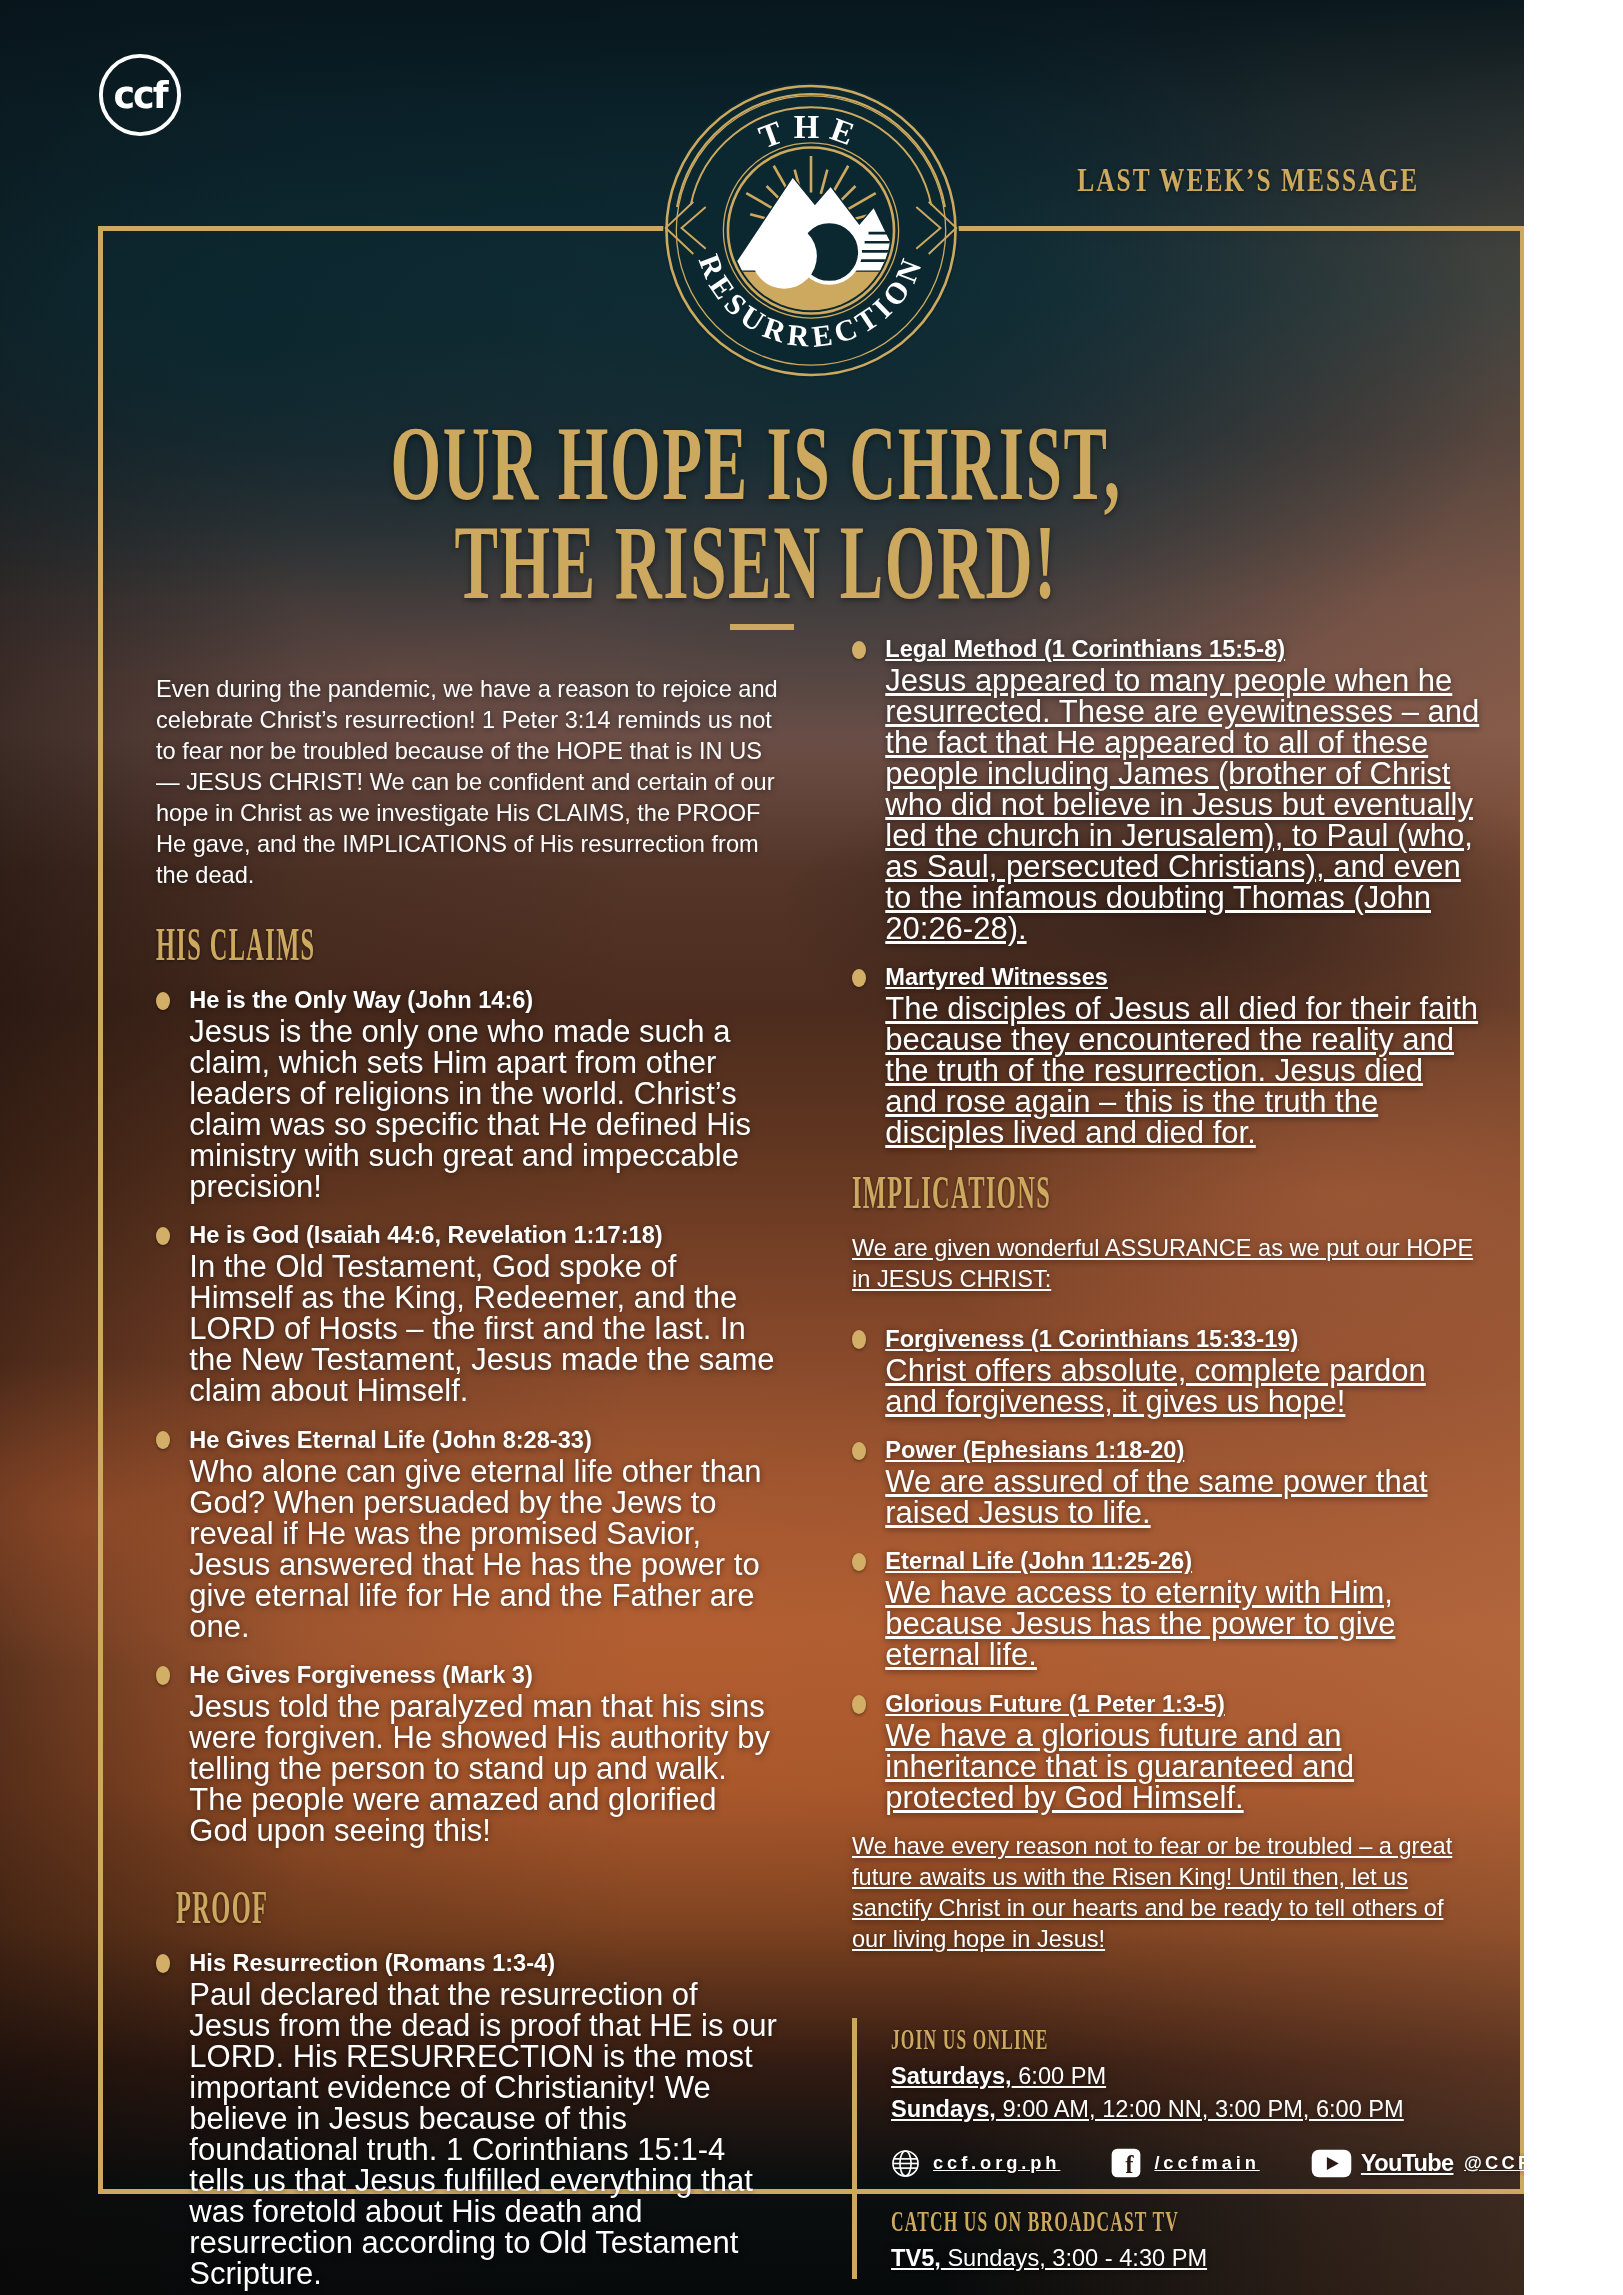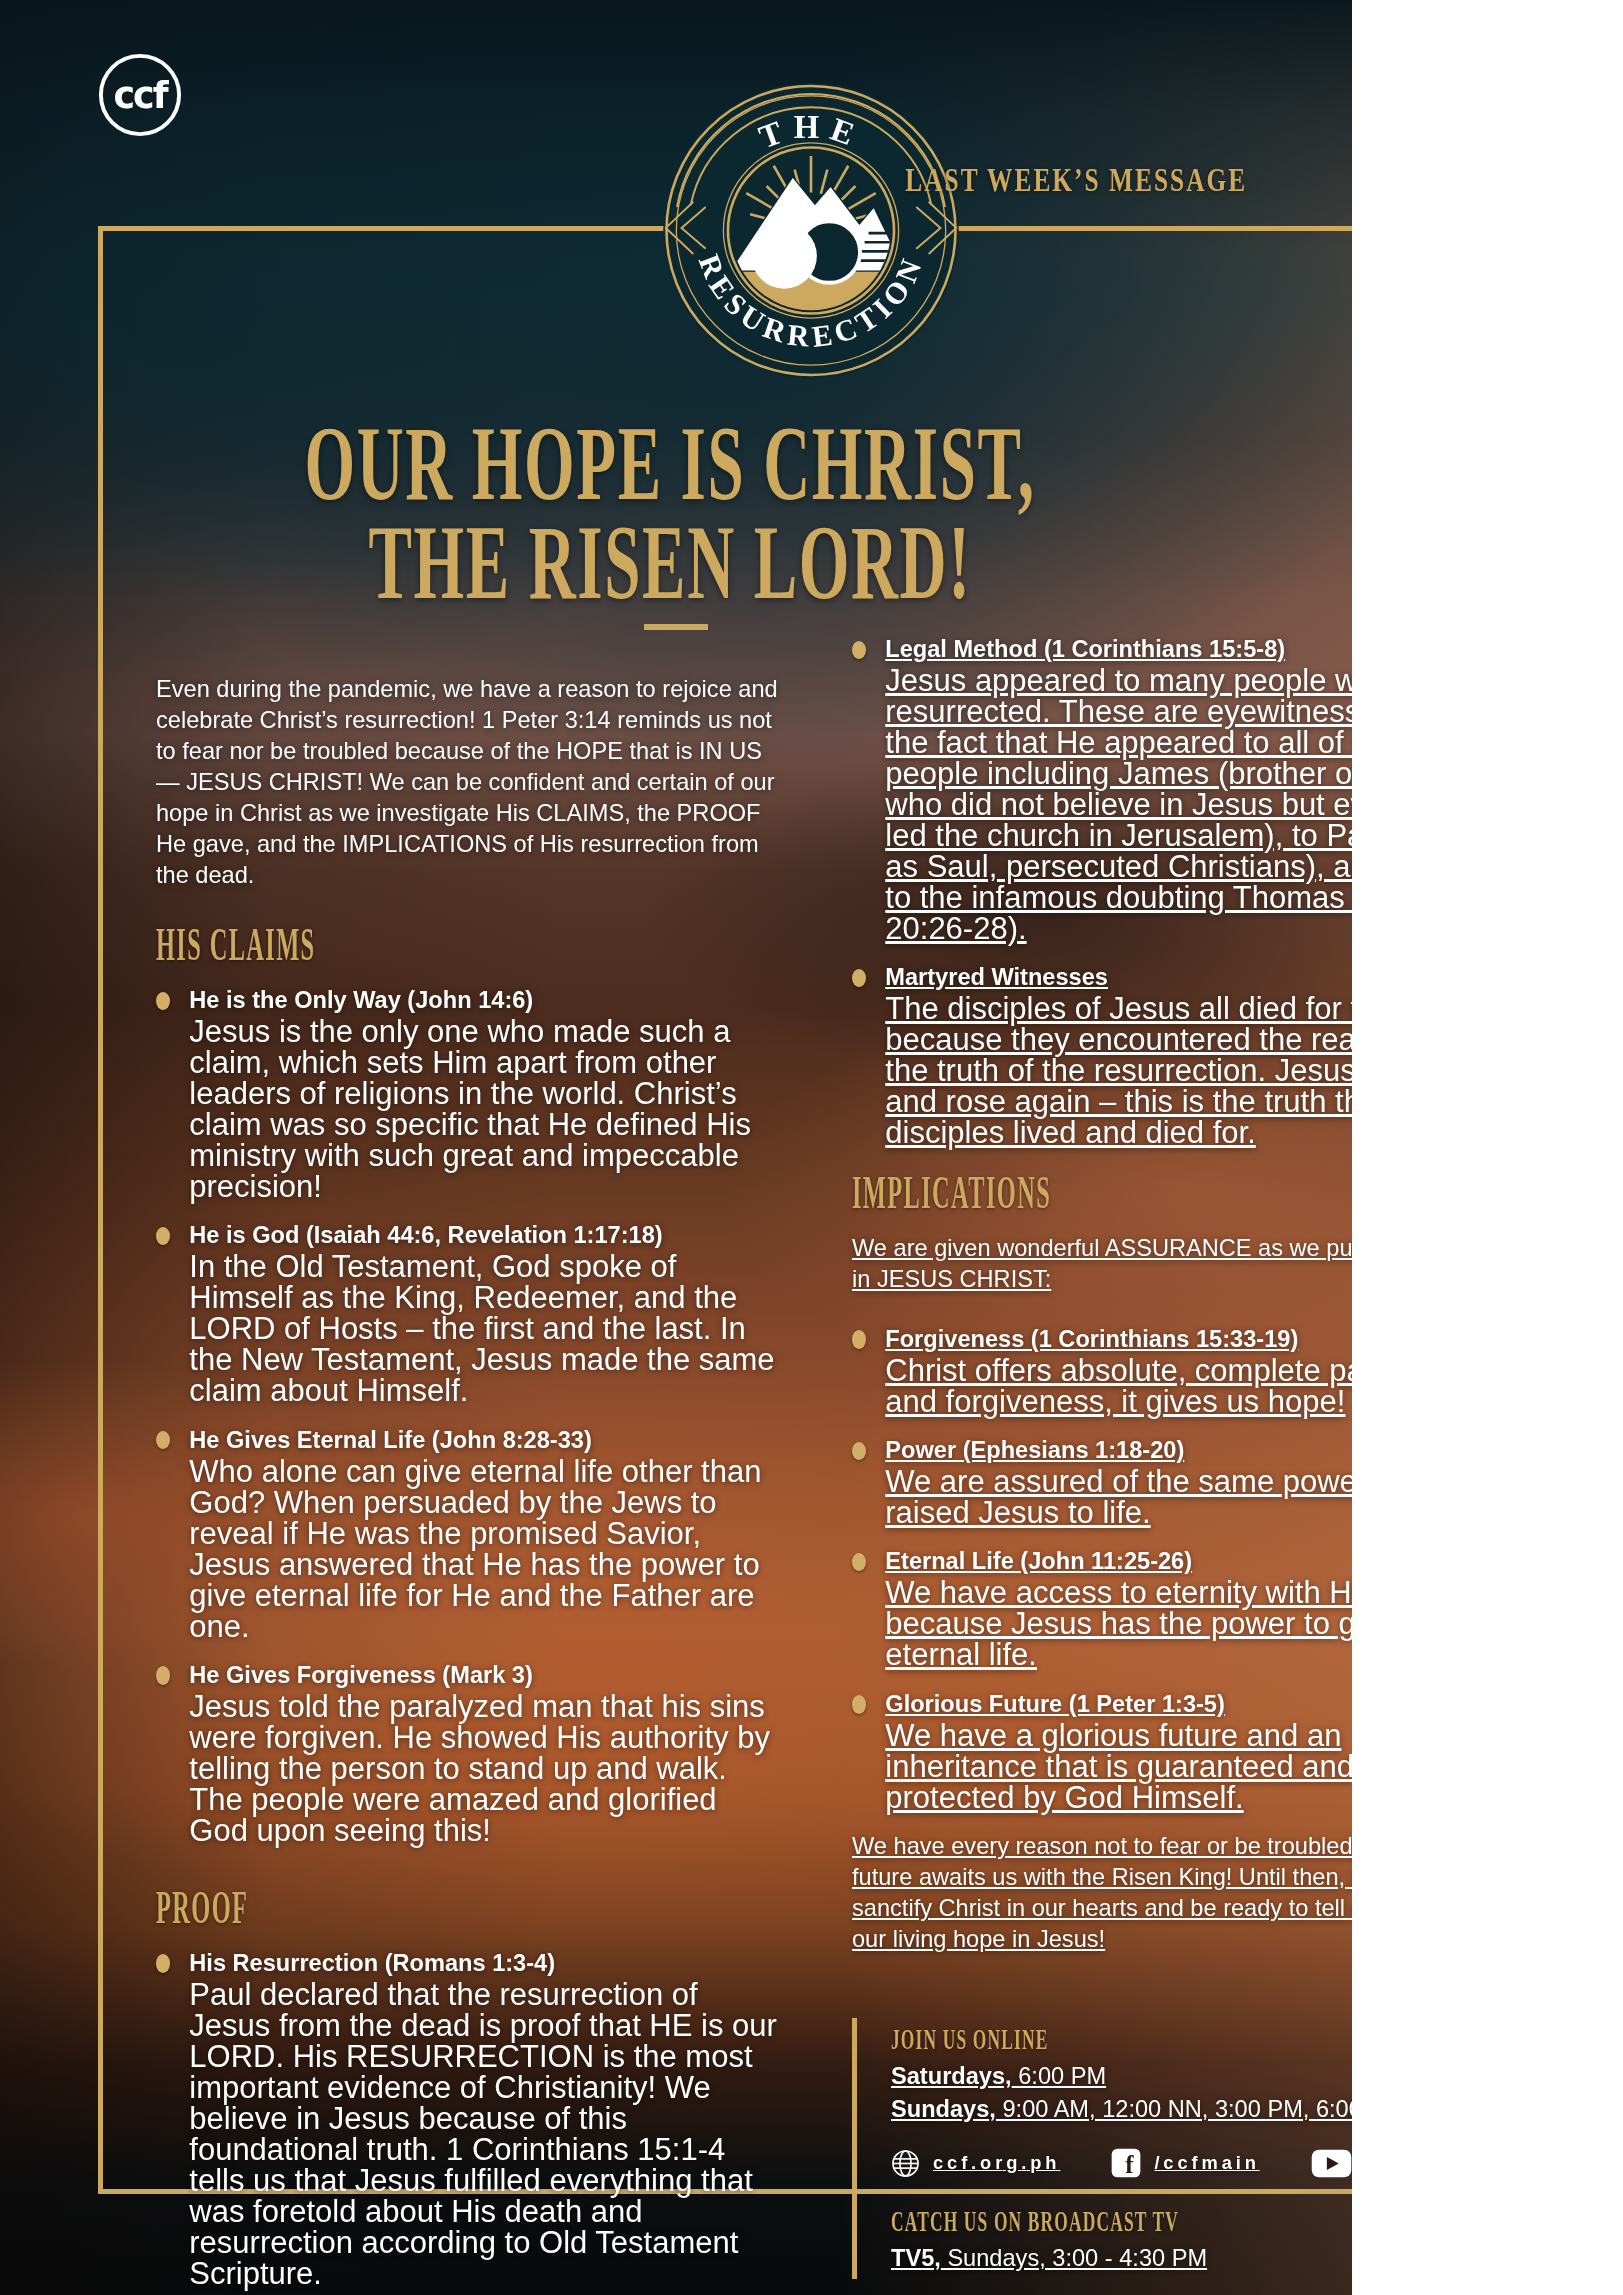--- a/index.html
+++ b/index.html
@@ -1,17 +1,17 @@
 <!DOCTYPE html>
 <html style="font-size:10.5px"><head>
 <meta charset="utf-8">
 <style>
   html,body{margin:0;padding:0;}
   .page{
-    position:relative;width:1352px;height:2295px;overflow:hidden;
+    position:relative;width:1524px;height:2295px;overflow:hidden;
     background:#0D2731;
     font-family:"Liberation Sans",sans-serif;
   }
   .bg{
     position:absolute;inset:0;
     background-image:
       linear-gradient(180deg, rgba(7,22,28,.92) 0%, rgba(9,28,35,.45) 5%, rgba(0,0,0,0) 11%),
       radial-gradient(851px 524px at 15% 14%, rgba(12,39,47,.95) 0%, rgba(12,39,47,0) 70%),
       radial-gradient(982px 589px at 55% 16%, rgba(13,41,50,.88) 0%, rgba(13,41,50,0) 68%),
       radial-gradient(589px 236px at 78% 40%, rgba(28,19,17,.55) 0%, rgba(28,19,17,0) 70%),
@@ -182,21 +182,21 @@
       </div>
     </div>
     <div class="item">
       <span class="dot"></span>
       <div>
         <div class="item-title">He Gives Forgiveness (Mark 3)</div>
         <div class="item-body">Jesus told the paralyzed man that his sins were forgiven. He showed His authority by telling the person to stand up and walk. The people were amazed and glorified God upon seeing this!</div>
       </div>
     </div>
 
-    <div style="margin-top:37px;"><span class="gold-h">PROOF</span></div>
+    <div style="margin-top:37px;margin-left:20px;"><span class="gold-h">PROOF</span></div>
 
     <div class="item">
       <span class="dot"></span>
       <div>
         <div class="item-title">His Resurrection (Romans 1:3-4)</div>
         <div class="item-body">Paul declared that the resurrection of Jesus from the dead is proof that HE is our LORD. His RESURRECTION is the most important evidence of Christianity! We believe in Jesus because of this foundational truth. 1 Corinthians 15:1-4 tells us that Jesus fulfilled everything that was foretold about His death and resurrection according to Old Testament Scripture.</div>
       </div>
     </div>
   </div>
 

